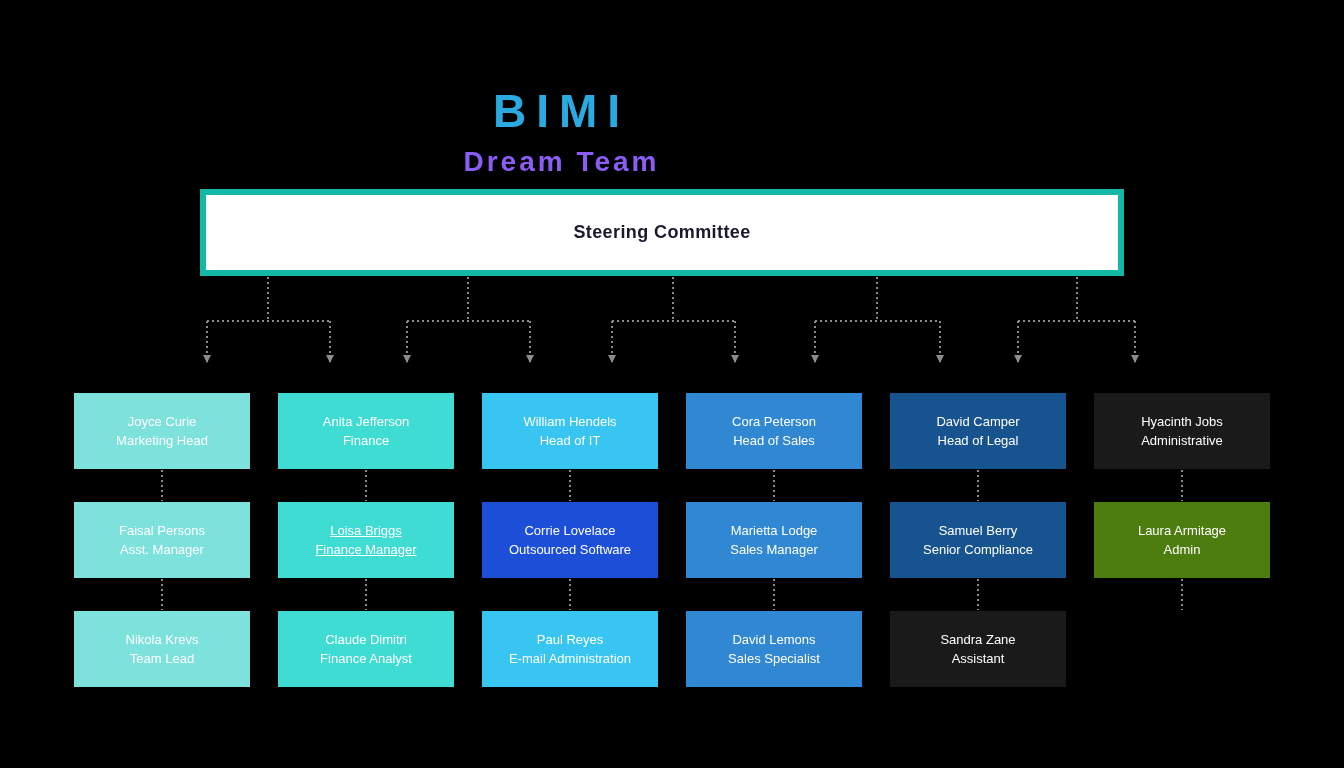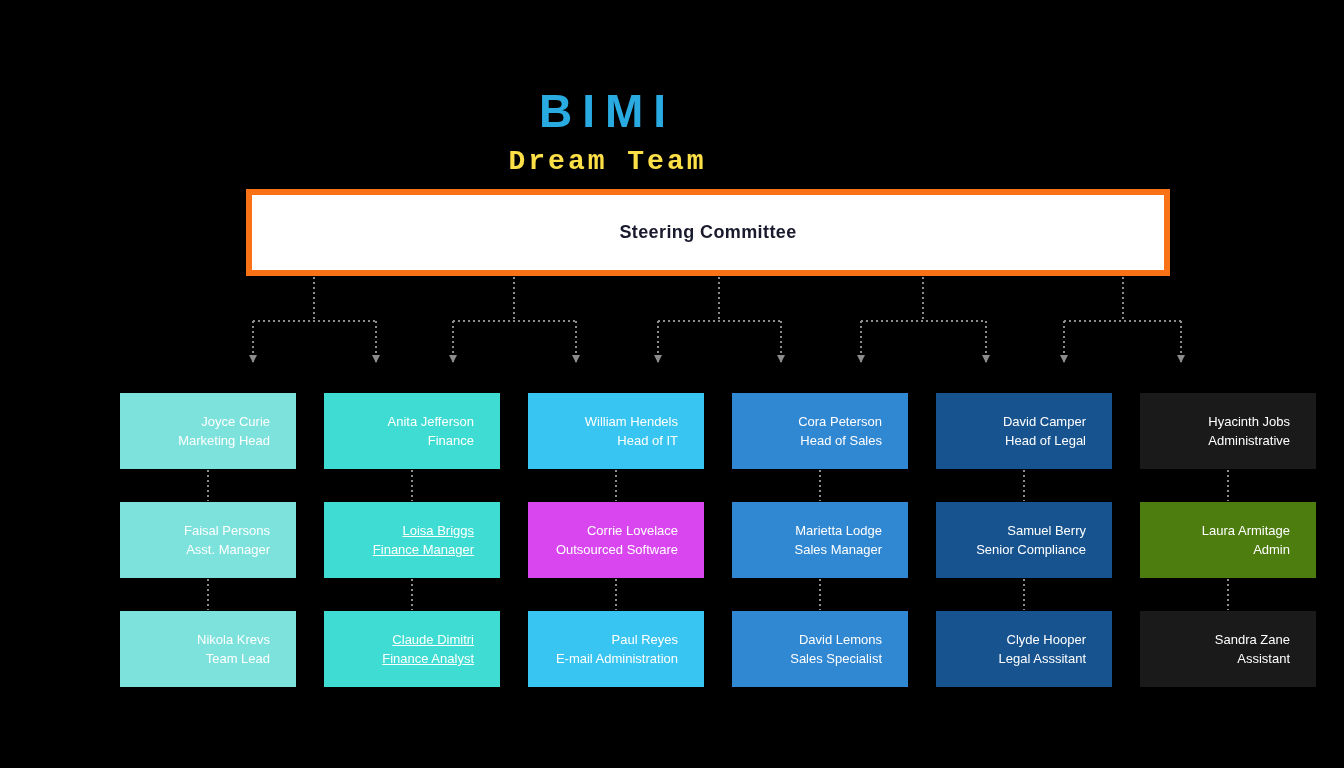--- a/index.html
+++ b/index.html
@@ -2,59 +2,59 @@
 <html><head>
 <meta charset="utf-8">
 <style>
   html, body { margin: 0; padding: 0; }
   body {
     width: 1344px; height: 768px;
     background: #000;
     font-family: "Liberation Sans", sans-serif;
     overflow: hidden;
   }
-  .canvas { position: relative; width: 1123px; height: 768px; background: #000; margin-left: 46px; }
+  .canvas { position: relative; width: 1123px; height: 768px; background: #000; }
 
   .title {
     position: absolute; top: 84px; left: 0; width: 100%; margin: 0;
     text-align: center; font-size: 46px; font-weight: 800; letter-spacing: 10px;
   }
   .subtitle {
     position: absolute; top: 146px; left: 0; width: 100%; margin: 0;
     text-align: center; font-size: 28px; font-weight: 700; letter-spacing: 3px;
   }
 
   .root {
     position: absolute; left: 200px; top: 189px; width: 924px; height: 87px;
-    box-sizing: border-box; border: 6px solid #f97316;
+    box-sizing: border-box; border: 6px solid #14b8a6;
     display: flex; align-items: center; justify-content: center;
   }
   .root span { font-size: 18px; font-weight: 700; letter-spacing: 0.4px; }
 
   .connectors { position: absolute; left: 0; top: 0; pointer-events: none; }
 
   .grid {
     position: absolute; left: 74px; top: 393px;
     display: grid; grid-template-columns: repeat(6, 176px);
     gap: 33px 28px;
   }
   .node {
     height: 76px; box-sizing: border-box; padding: 8px 26px;
     display: flex; flex-direction: column; align-items: center; justify-content: center;
-    text-align: right; font-size: 13px; line-height: 19px;
+    text-align: center; font-size: 13px; line-height: 19px;
   }
   .node .name, .node .role { width: 100%; }
 </style>
 </head>
 <body>
 
 <div class="canvas" style="background: rgb(0, 0, 0);">
 
   <h1 class="title" style="color: rgb(41, 171, 226);">BIMI</h1>
-  <div class="subtitle" style="color: #fde047; font-family: Liberation Mono, monospace;">Dream Team</div>
+  <div class="subtitle" style="color: #8b5cf6;">Dream Team</div>
 
   <div class="root" style="background: rgb(255, 255, 255);">
     <span style="color: rgb(26, 26, 46);">Steering Committee</span>
   </div>
 
   <svg class="connectors" width="1344" height="768" viewBox="0 0 1344 768" style="color: rgb(140, 140, 140);">
     <defs>
       <marker id="arrow" markerUnits="userSpaceOnUse" markerWidth="12" markerHeight="12" refX="7" refY="4" orient="auto">
         <path d="M0,0 L8,4 L0,8 Z" fill="currentColor" stroke="none"></path>
       </marker>
@@ -127,56 +127,52 @@
     </div>
 
     <div class="node" style="background: rgb(125, 225, 220);">
       <div class="name">Faisal Persons</div>
       <div class="role">Asst. Manager</div>
     </div>
     <div class="node" style="background: rgb(62, 220, 210); text-decoration: underline;">
       <div class="name">Loisa Briggs</div>
       <div class="role">Finance Manager</div>
     </div>
-    <div class="node" style="background: #d946ef;">
+    <div class="node" style="background: #1d4ed8;">
       <div class="name">Corrie Lovelace</div>
       <div class="role">Outsourced Software</div>
     </div>
     <div class="node" style="background: rgb(48, 135, 210);">
       <div class="name">Marietta Lodge</div>
       <div class="role">Sales Manager</div>
     </div>
     <div class="node" style="background: rgb(23, 83, 143);">
       <div class="name">Samuel Berry</div>
       <div class="role">Senior Compliance</div>
     </div>
     <div class="node" style="background: #4d7c0f;">
       <div class="name">Laura Armitage</div>
       <div class="role">Admin</div>
     </div>
 
     <div class="node" style="background: rgb(125, 225, 220);">
       <div class="name">Nikola Krevs</div>
       <div class="role">Team Lead</div>
     </div>
-    <div class="node" style="background: rgb(62, 220, 210); text-decoration: underline;">
+    <div class="node" style="background: rgb(62, 220, 210);">
       <div class="name">Claude Dimitri</div>
       <div class="role">Finance Analyst</div>
     </div>
     <div class="node" style="background: rgb(56, 197, 241);">
       <div class="name">Paul Reyes</div>
       <div class="role">E-mail Administration</div>
     </div>
     <div class="node" style="background: rgb(48, 135, 210);">
       <div class="name">David Lemons</div>
       <div class="role">Sales Specialist</div>
     </div>
-    <div class="node" style="background: rgb(23, 83, 143);">
-      <div class="name">Clyde Hooper</div>
-      <div class="role">Legal Asssitant</div>
-    </div>
     <div class="node" style="background: rgb(26, 26, 26);">
       <div class="name">Sandra Zane</div>
       <div class="role">Assistant</div>
     </div>
   </div>
 
 </div>
 
 </body></html>

